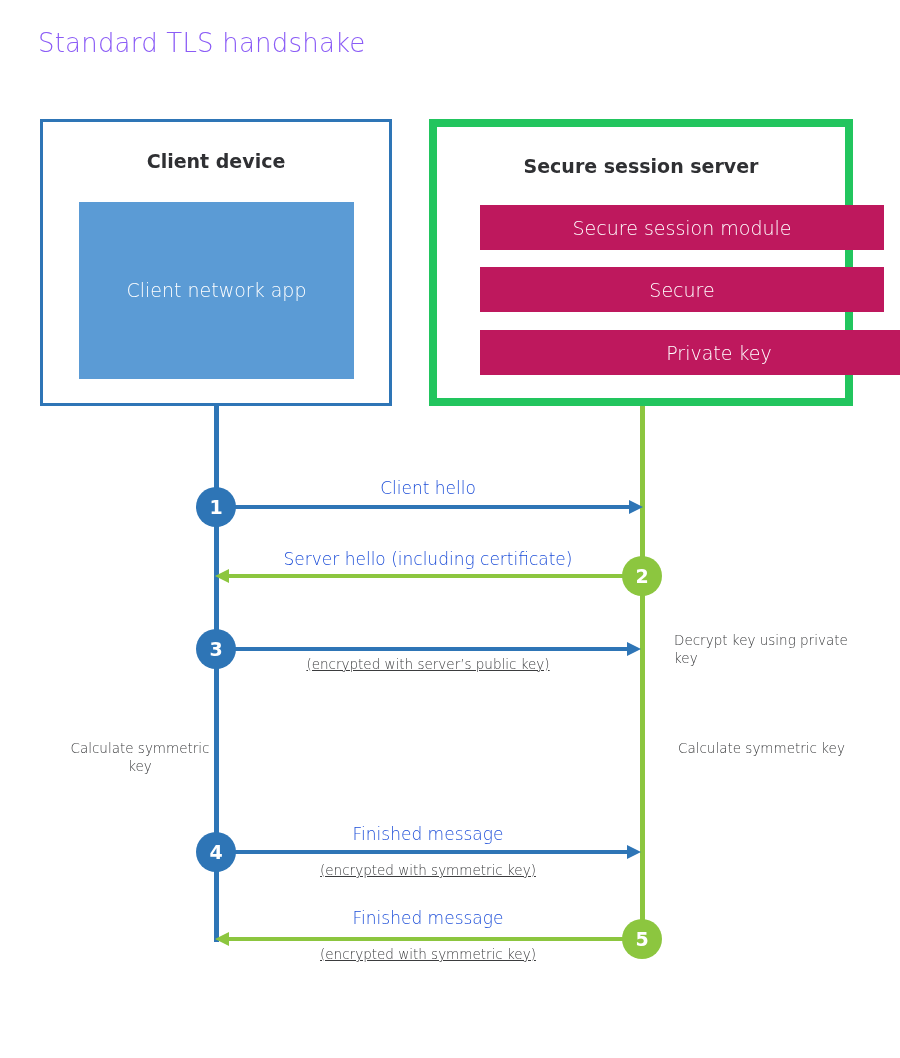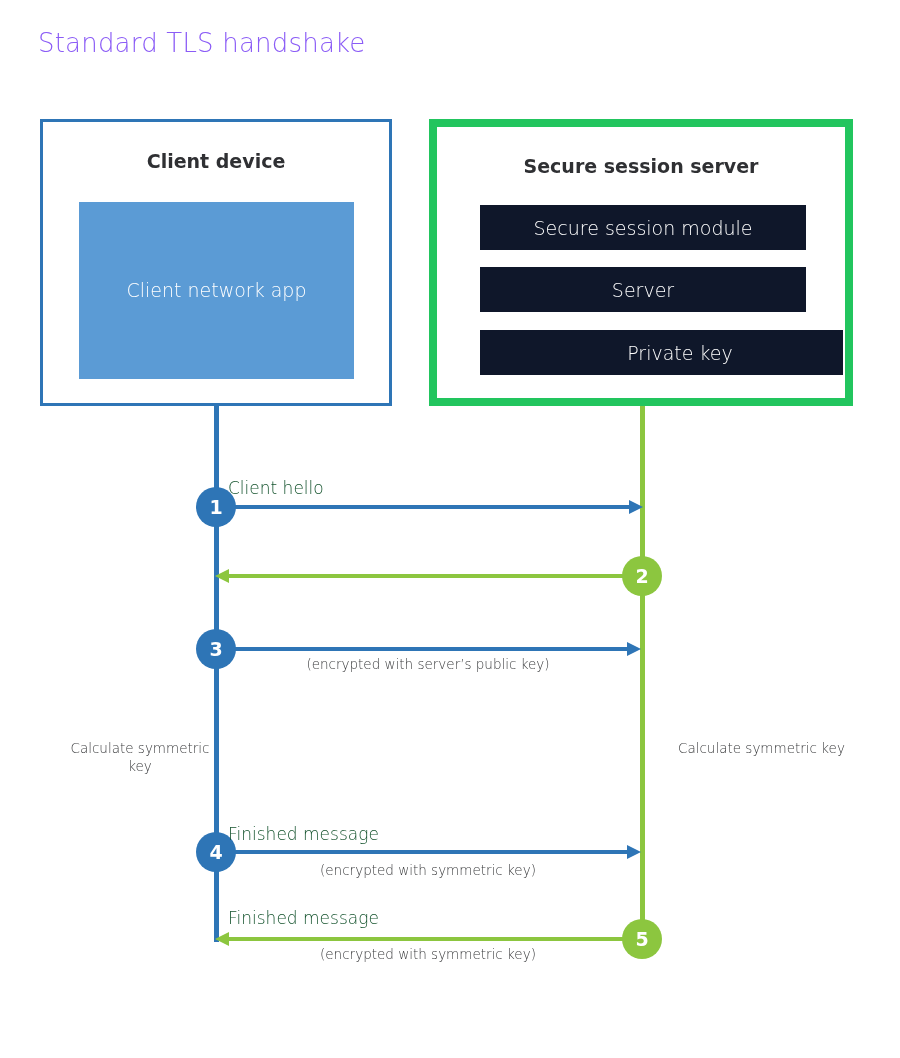--- a/index.html
+++ b/index.html
@@ -75,23 +75,23 @@
     align-items: center;
     justify-content: center;
     text-align: left;
     line-height: 1.35;
     padding: 0 10px;
     box-sizing: border-box;
   }
   .server-module {
     position: absolute;
     left: 43px;
-    width: 326px;
+    width: 404px;
     height: 45px;
-    background: #0f172a;
+    background: #be185d;
     color: #ffffff;
     font-size: 19px;
     font-weight: 300;
     display: flex;
     align-items: center;
     justify-content: center;
     text-align: center;
   }
   #server-module-0 { top: 78px; }
   #server-module-1 { top: 140px; }
@@ -142,32 +142,34 @@
     left: 0;
     top: 0;
     width: 900px;
     height: 1058px;
     pointer-events: none;
   }
 
   
   .msg-label {
     position: absolute;
-    color: #14532d;
+    text-align: center;
+    color: #1d4ed8;
     font-size: 17px;
     font-weight: 300;
     white-space: nowrap;
   }
   .msg-sub {
     position: absolute;
     text-align: center;
     color: #3b3c3e;
     font-size: 13.5px;
     font-weight: 300;
     white-space: nowrap;
+    text-decoration: underline;
   }
   .side-note {
     position: absolute;
     color: #3b3c3e;
     font-size: 13.5px;
     font-weight: 300;
     line-height: 1.35;
   }
   .side-note.right-col { text-align: left; }
   .side-note.left-col  { text-align: center; }
@@ -193,21 +195,21 @@
   <div class="page-title">Standard TLS handshake</div>
 
   <div class="party-box" id="client-box">
     <div class="party-title">Client device</div>
     <div id="client-app-block">Client network app</div>
   </div>
 
   <div class="party-box" id="server-box">
     <div class="party-title">Secure session server</div>
     <div class="server-module" id="server-module-0">Secure session module</div>
-    <div class="server-module" id="server-module-1">Server</div>
+    <div class="server-module" id="server-module-1">Secure</div>
     <div class="server-module" id="server-module-2">Private key</div>
   </div>
 
   <div class="lifeline" id="client-lifeline"></div>
   <div class="lifeline" id="server-lifeline"></div>
 
   <svg class="arrow-svg" viewBox="0 0 900 1058" xmlns="http://www.w3.org/2000/svg">
 
     <g>
       <line x1="216" y1="507" x2="636" y2="507" stroke="#2e75b6" stroke-width="4"></line>
@@ -236,25 +238,27 @@
   </svg>
 
   <div class="step-circle client" id="step-circle-1">1</div>
   <div class="step-circle server" id="step-circle-2">2</div>
   <div class="step-circle client" id="step-circle-3">3</div>
   <div class="step-circle client" id="step-circle-4">4</div>
   <div class="step-circle server" id="step-circle-5">5</div>
 
   <div class="msg-label" id="label-msg-1">Client hello</div>
 
+  <div class="msg-label" id="label-msg-2">Server hello (including certificate)</div>
 
   <div class="msg-sub" id="sublabel-msg-3">(encrypted with server’s public key)</div>
 
   <div class="msg-label" id="label-msg-4">Finished message</div>
   <div class="msg-sub" id="sublabel-msg-4">(encrypted with symmetric key)</div>
 
   <div class="msg-label" id="label-msg-5">Finished message</div>
   <div class="msg-sub" id="sublabel-msg-5">(encrypted with symmetric key)</div>
 
+  <div class="side-note right-col" id="note-decrypt">Decrypt key using private key</div>
   <div class="side-note left-col" id="note-calc-client">Calculate symmetric key</div>
   <div class="side-note right-col" id="note-calc-server">Calculate symmetric key</div>
 
 </div>
 
 </body></html>

